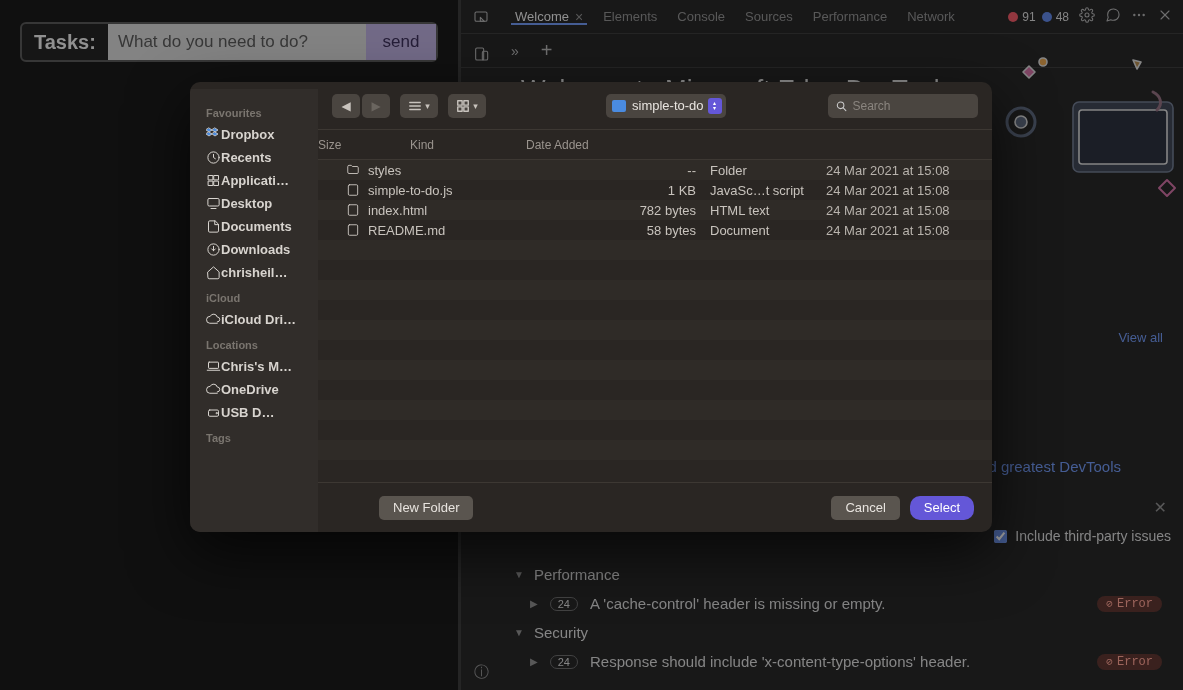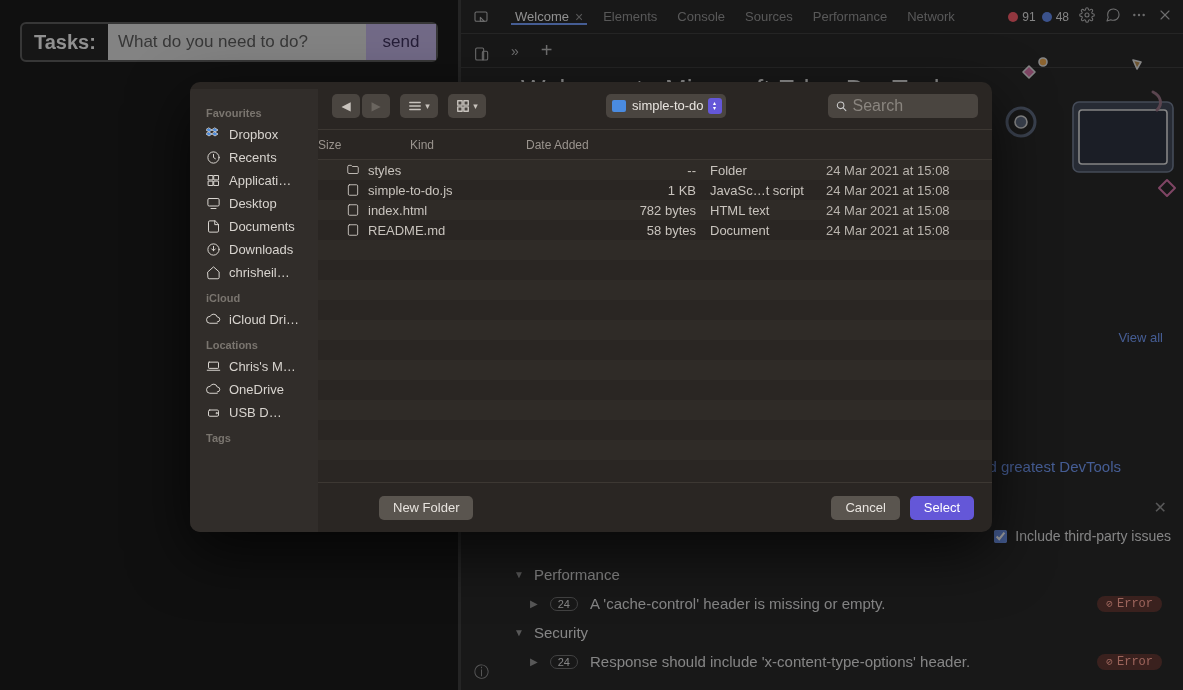--- a/index.html
+++ b/index.html
@@ -57,37 +57,37 @@
 .error-pill::before { content: "⊘"; font-size: 11px; }
 
 .help-circle { position: absolute; left: 474px; bottom: 8px; color: #888; font-size: 15px; }
 
 
 .overlay { position: absolute; inset: 0; background: rgba(0,0,0,0.35); z-index: 5; }
 .picker { position: absolute; left: 190px; top: 82px; width: 802px; height: 450px; background: #2a2623; border-radius: 10px; box-shadow: 0 20px 60px rgba(0,0,0,0.7); z-index: 10; display: flex; overflow: hidden; }
 
 .p-sidebar { width: 128px; background: #312d2a; padding: 10px 0 0 16px; overflow: hidden; font-size: 13px; color: #9a948e; margin-top: 7px; }
 .p-sec-label { font-size: 11px; color: #7a756f; margin: 8px 0 4px 0; font-weight: 600; }
-.p-item { display: flex; align-items: flex-end; gap: 8px; padding: 4px 0; color: #d8d4cf; white-space: nowrap; overflow: hidden; text-overflow: ellipsis; max-width: 108px; cursor: pointer; }
+.p-item { display: flex; align-items: flex-end; padding: 4px 0; color: #d8d4cf; white-space: nowrap; overflow: hidden; text-overflow: ellipsis; max-width: 108px; cursor: pointer; font-weight: bold; }
 .p-item svg { flex-shrink: 0; width: 15px; height: 15px; }
 .ic-blue { fill: #4a8be0; }
 
 .p-main { flex: 1; display: flex; flex-direction: column; }
 .p-toolbar { height: 48px; display: flex; align-items: center; gap: 10px; padding: 0 14px; border-bottom: 1px solid #3d3833; }
 .p-nav-btn { width: 28px; height: 24px; background: #4a4540; border-radius: 5px; display: flex; align-items: center; justify-content: center; color: #c8c3bd; font-size: 12px; cursor: pointer; }
 .p-nav-btn.disabled { color: #6a655f; }
 .p-nav-group { display: flex; gap: 2px; }
 .p-view-btn { width: 38px; height: 24px; background: #4a4540; border-radius: 5px; display: flex; align-items: center; justify-content: center; color: #c8c3bd; gap: 3px; }
 .p-view-btn .chev-d { font-size: 9px; }
 .p-path { flex: 0 0 auto; margin-left: 110px; display: flex; align-items: center; gap: 6px; background: #4a4540; border-radius: 5px; height: 24px; padding: 0 22px 0 6px; position: relative; }
 .p-path .folder-ic { width: 14px; height: 12px; background: #4a8be0; border-radius: 2px; }
 .p-path-text { color: #e8e4df; font-size: 13px; }
 .p-path .upd { position: absolute; right: 4px; width: 14px; height: 16px; background: #6457d8; border-radius: 3px; display: flex; flex-direction: column; align-items: center; justify-content: center; font-size: 6px; line-height: 5px; color: #fff; }
 .p-search { margin-left: auto; width: 150px; height: 24px; background: #4a4540; border-radius: 5px; display: flex; align-items: center; padding: 0 8px; gap: 6px; }
-.p-search input { background: transparent; border: none; color: #7dd3fc; font-size: 16px; width: 100%; outline: none; }
+.p-search input { background: transparent; border: none; color: #7dd3fc; font-size: 12px; width: 100%; outline: none; }
 .p-search input::placeholder { color: #8a857f; }
 
 .p-headers { display: flex; height: 30px; align-items: center; border-bottom: 1px solid #3d3833; font-size: 12px; color: #9a948e; }
 .col-name { flex: 0 0 300px; padding-left: 46px; }
 .col-size { flex: 0 0 92px; text-align: left; }
 .col-kind { flex: 0 0 116px; text-align: left; }
 .col-date { flex: 1; text-align: left; }
 
 .p-list { flex: 1; overflow: auto; }
 .p-row { display: flex; height: 20px; align-items: center; font-size: 13px; color: #c8c3bd; }
@@ -95,21 +95,21 @@
 .p-row.even { background: #2a2623; }
 .p-row .col-name { display: flex; align-items: center; gap: 8px; padding-left: 28px; }
 .p-row .file-ic { width: 14px; height: 14px; flex-shrink: 0; }
 .p-row .col-size { text-align: right; padding-right: 14px; }
 .p-row .col-date { color: #b8b3ad; }
 
 .p-footer { height: 50px; border-top: 1px solid #3d3833; display: flex; align-items: center; padding: 0 18px; gap: 10px; }
 .p-btn { height: 24px; padding: 0 14px; border-radius: 5px; border: none; font-size: 13px; cursor: pointer; }
 .p-btn.newf { background: #5a554f; color: #e8e4df; margin-left: 43px; }
 .p-btn.cancel { background: #5a554f; color: #e8e4df; margin-left: auto; }
-.p-btn.select { background: #6457d8; color: #fff; }
+.p-btn.select { background: #6457d8; color: #fff; border-radius: 10px; }
 
 
 svg { stroke: currentColor; fill: none; stroke-width: 1.6; stroke-linecap: round; stroke-linejoin: round; }
 </style>
 </head>
 <body>
 
 <div class="app-left">
   <div class="task-bar">
     <span class="task-label">Tasks:</span>

